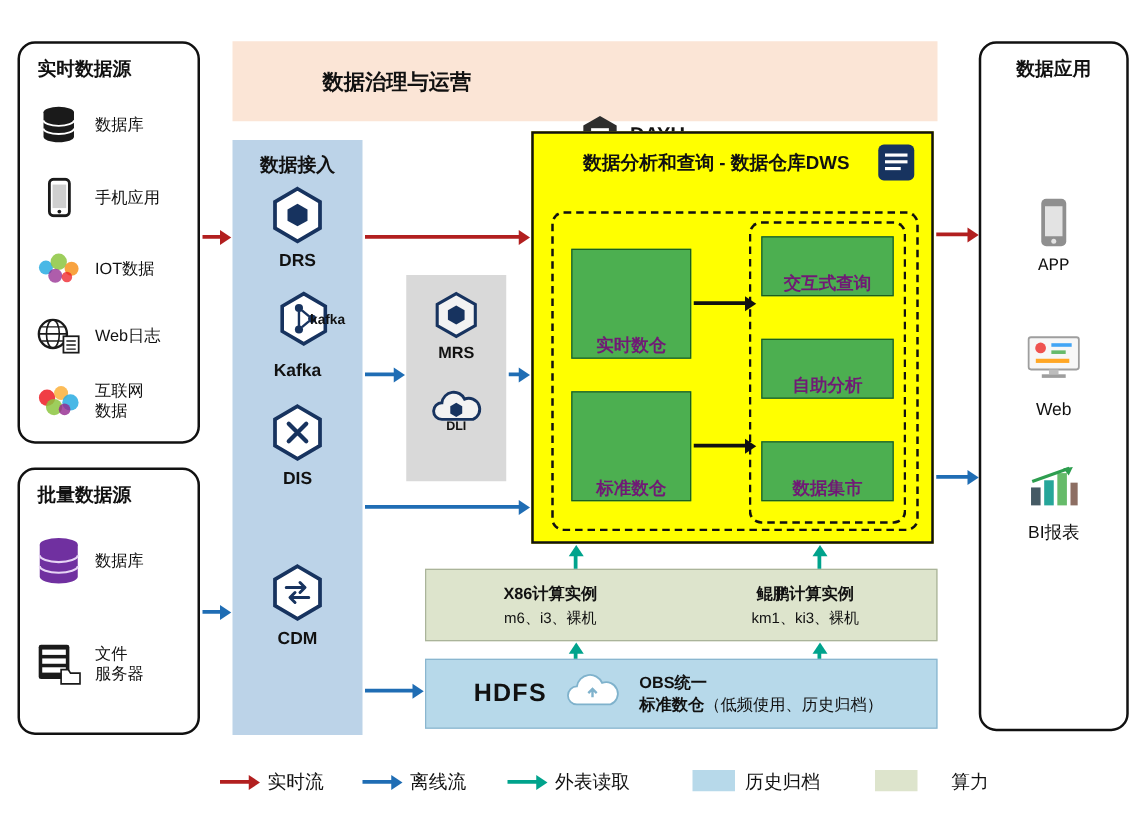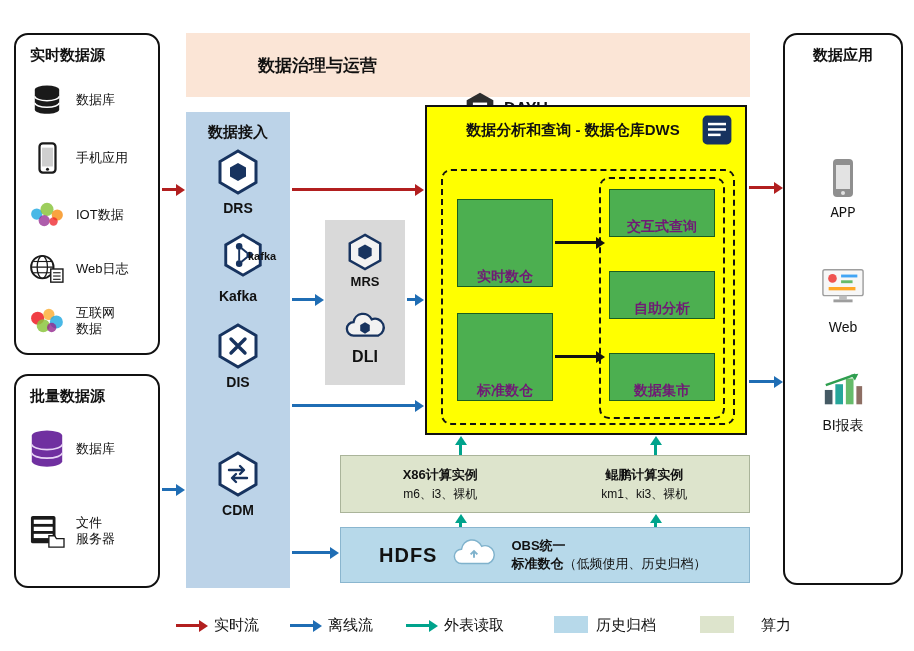--- a/index.html
+++ b/index.html
@@ -238,21 +238,21 @@
       </svg>
     </span>
     <div class="svclabel" style="top:54px;font-size:13px;">MRS</div>
 
     <span class="svcicon" style="top:90px;">
       <svg viewBox="0 0 44 32" width="42" height="32">
         <path d="M10 26 A7 7 0 0 1 10 12 A10 10 0 0 1 29 9 A7.5 7.5 0 0 1 36 26 Z" fill="#f2f2f2" stroke="#17335f" stroke-width="2.4"></path>
         <polygon points="22,12 27,15 27,21 22,24 17,21 17,15" fill="#17335f"></polygon>
       </svg>
     </span>
-    <div class="svclabel" style="top:128px;font-size:16px;text-align:center;">DLI</div>
+    <div class="svclabel" style="top:116px;font-size:10px;text-align:center;">DLI</div>
   </div>
 
   <div class="dws">
     <div class="t">数据分析和查询 - 数据仓库DWS</div>
     <span class="dws-doc">
       <svg viewBox="0 0 40 40" width="36" height="36">
         <rect x="4" y="4" width="32" height="32" rx="5" fill="#17335f"></rect>
         <rect x="10" y="12" width="20" height="2.8" fill="#fff"></rect>
         <rect x="10" y="18" width="20" height="2.8" fill="#fff"></rect>
         <rect x="10" y="24" width="14" height="2.8" fill="#fff"></rect>

